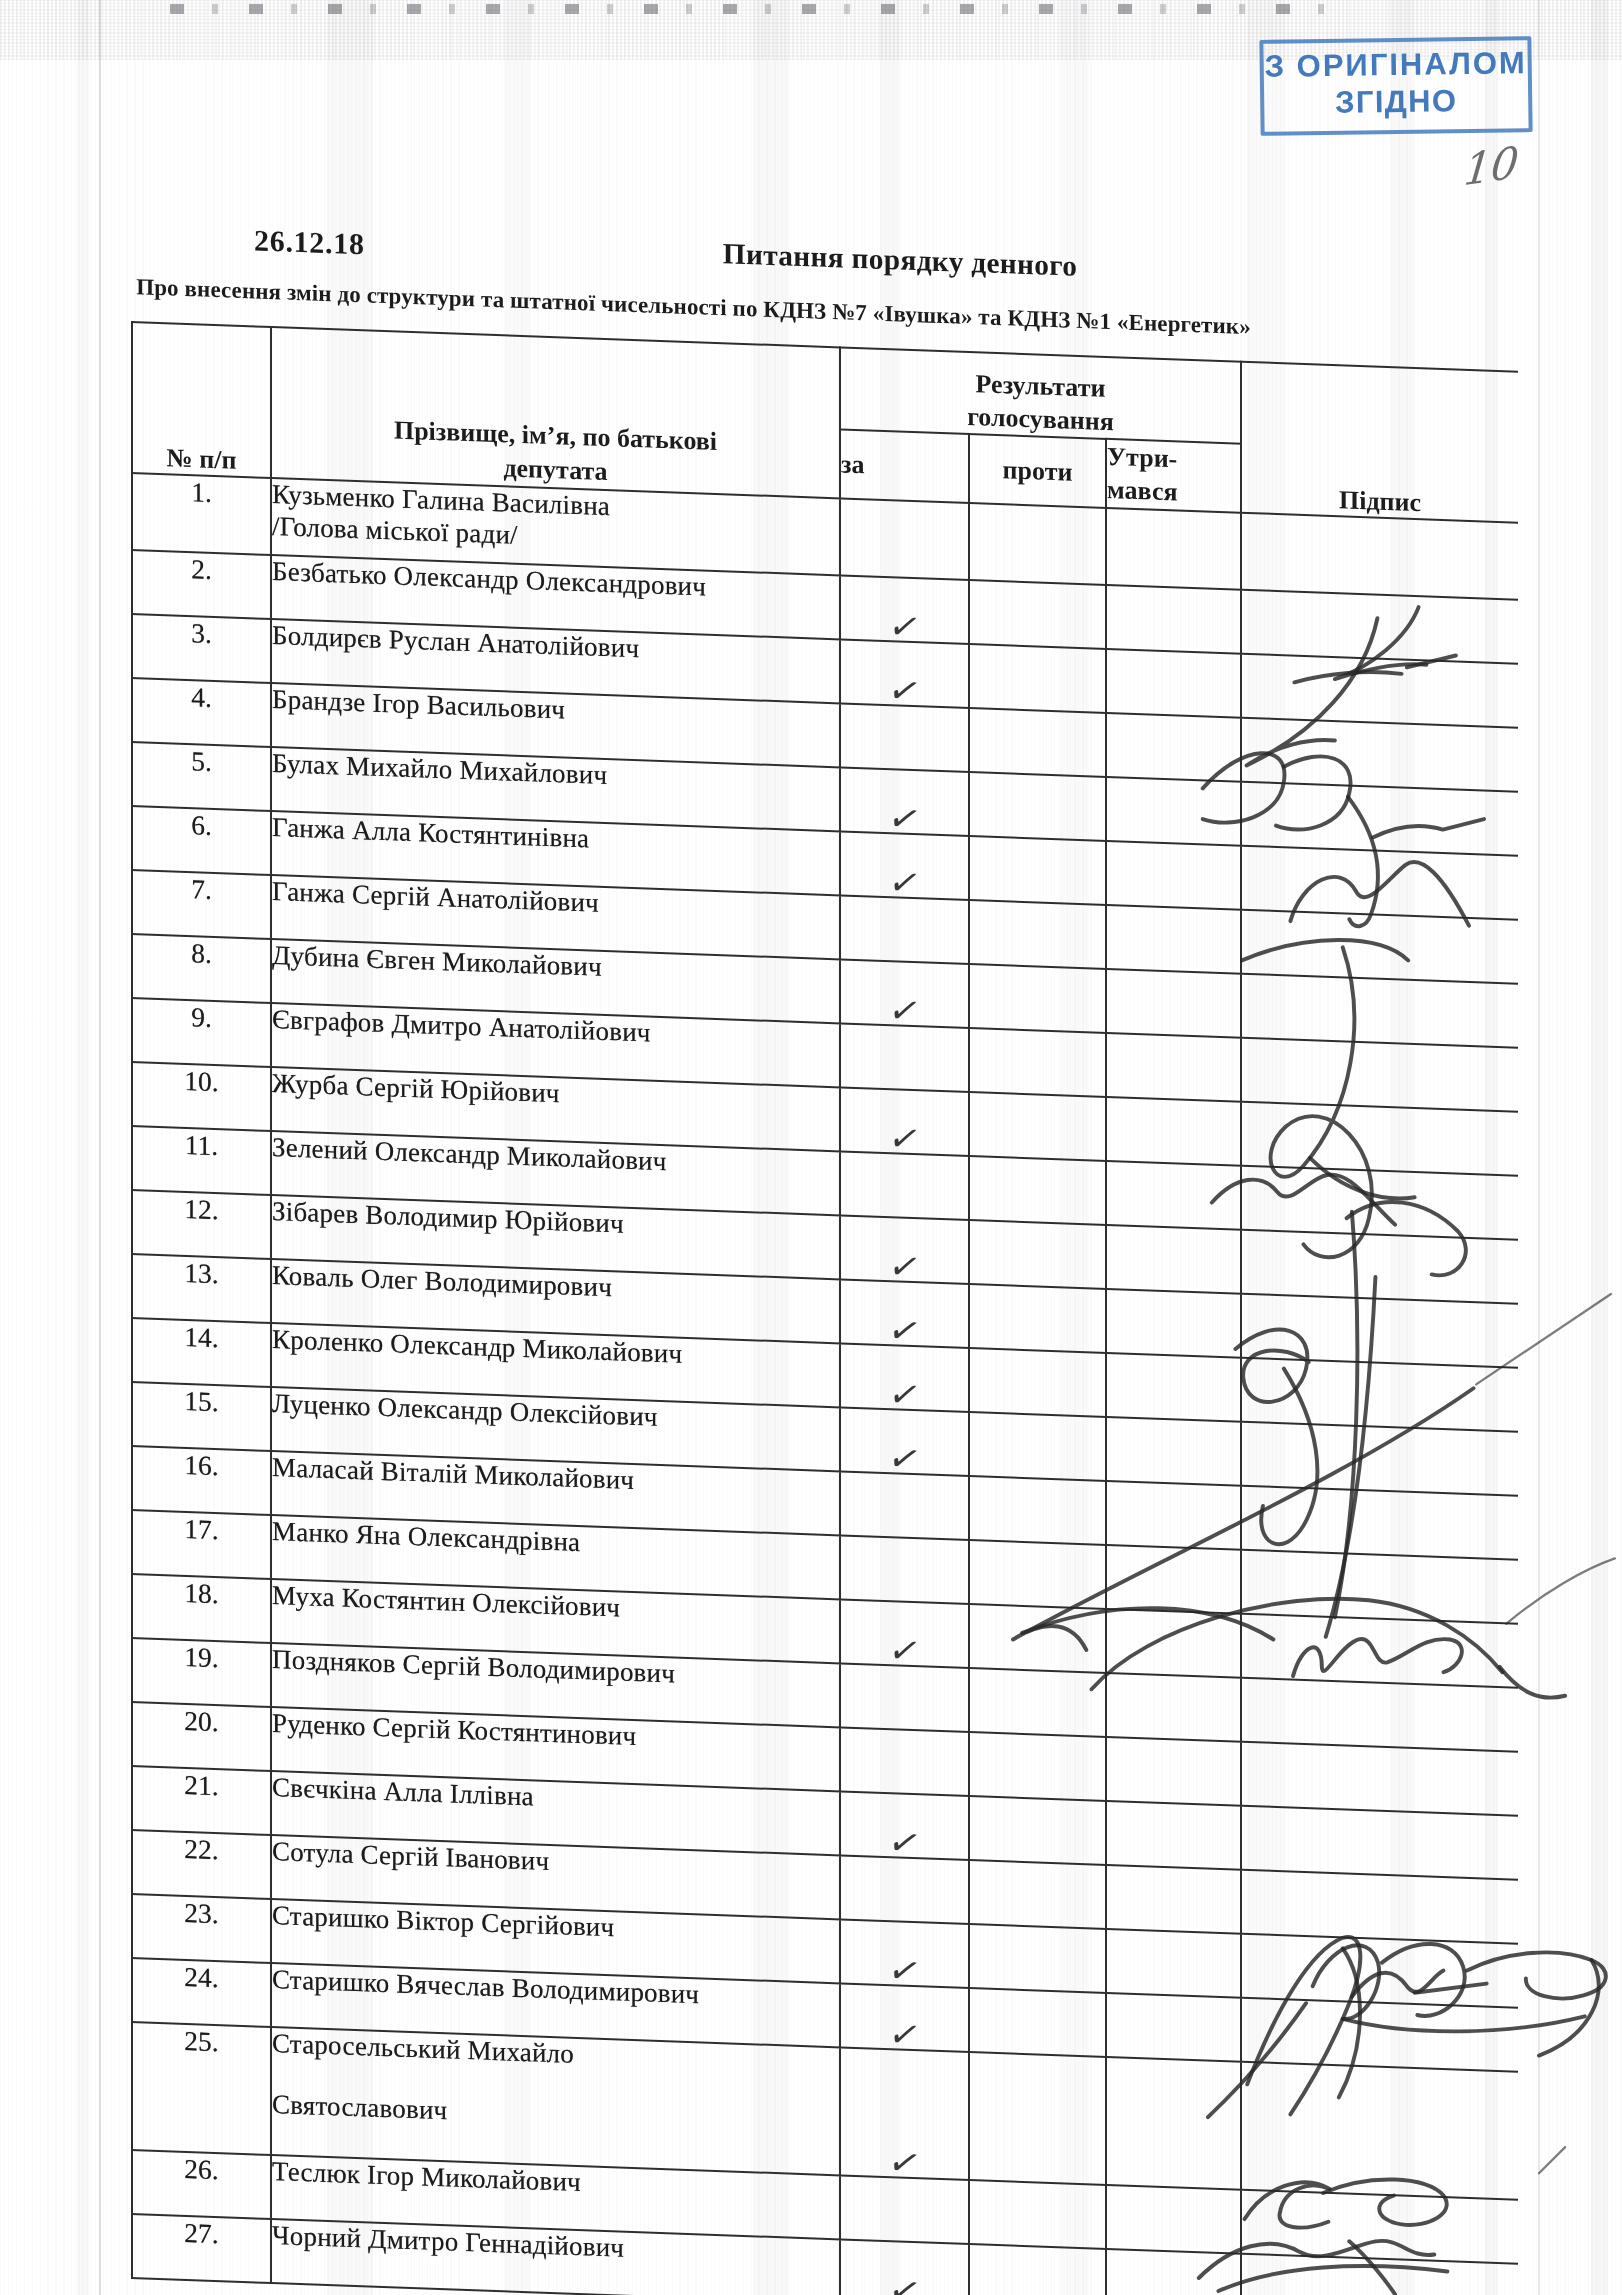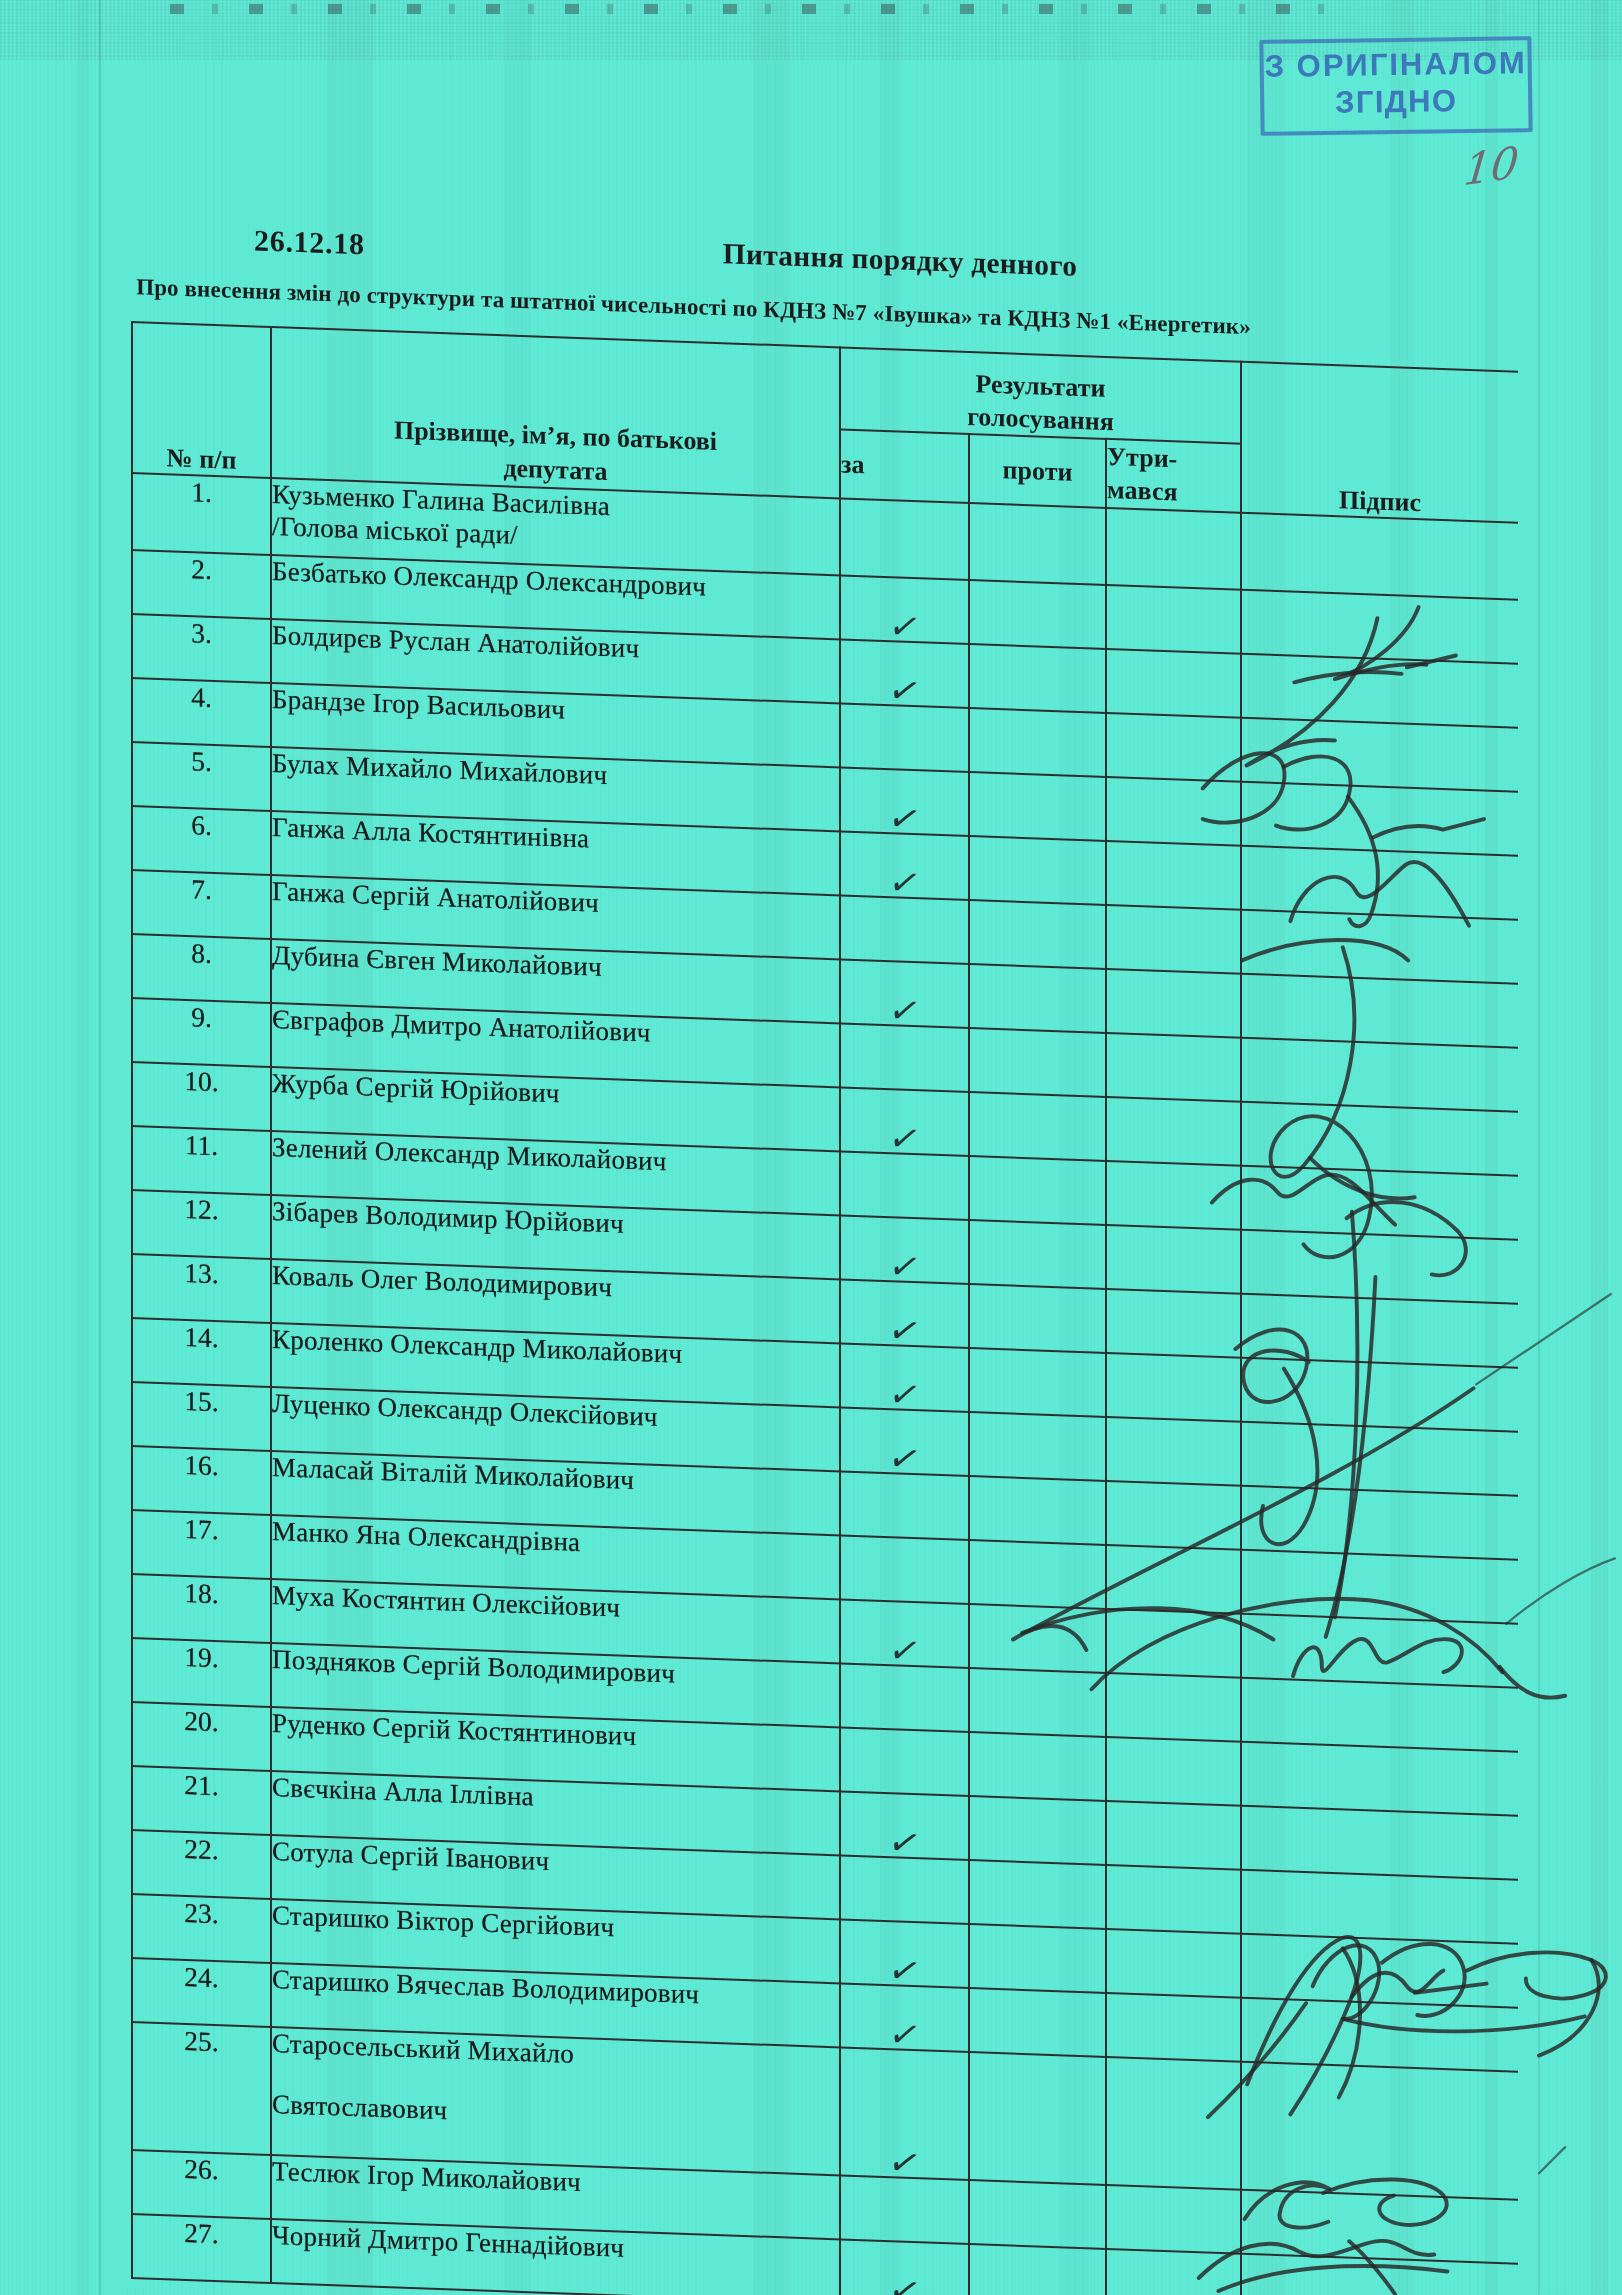--- a/index.html
+++ b/index.html
@@ -1,16 +1,16 @@
 <!DOCTYPE html>
 <html style="font-size:10.5px"><head>
 <meta charset="utf-8">
 <style>
   html,body{margin:0;padding:0;background:#e8e8e6;}
-  .page{position:relative;width:1623px;height:2295px;background:#5eead4;overflow:hidden;
+  .page{position:relative;width:1623px;height:2295px;background:#ffffff;overflow:hidden;
         font-family:"Liberation Serif",serif;color:#1c1c1c;}
   
   .streaks{position:absolute;inset:0;pointer-events:none;
     background:repeating-linear-gradient(90deg,rgba(70,70,80,.028) 0 1.3px,transparent 1.3px 3.3px,
                rgba(70,70,80,.015) 3.3px 4.6px,transparent 4.6px 7.9px);}
   .band{position:absolute;top:0;height:2295px;background:rgba(60,60,72,.06);pointer-events:none;}
   .top-noise{position:absolute;left:0;top:0;width:1623px;height:60px;opacity:.5;pointer-events:none;
     background:repeating-linear-gradient(90deg,rgba(50,50,60,.10) 0 2px,transparent 2px 3.9px),
                repeating-linear-gradient(0deg,rgba(50,50,60,.08) 0 1.3px,transparent 1.3px 3.3px);}
   .top-dashes{position:absolute;left:170px;top:3.9px;width:1178px;height:9.8px;border-radius:1.3px;pointer-events:none;

